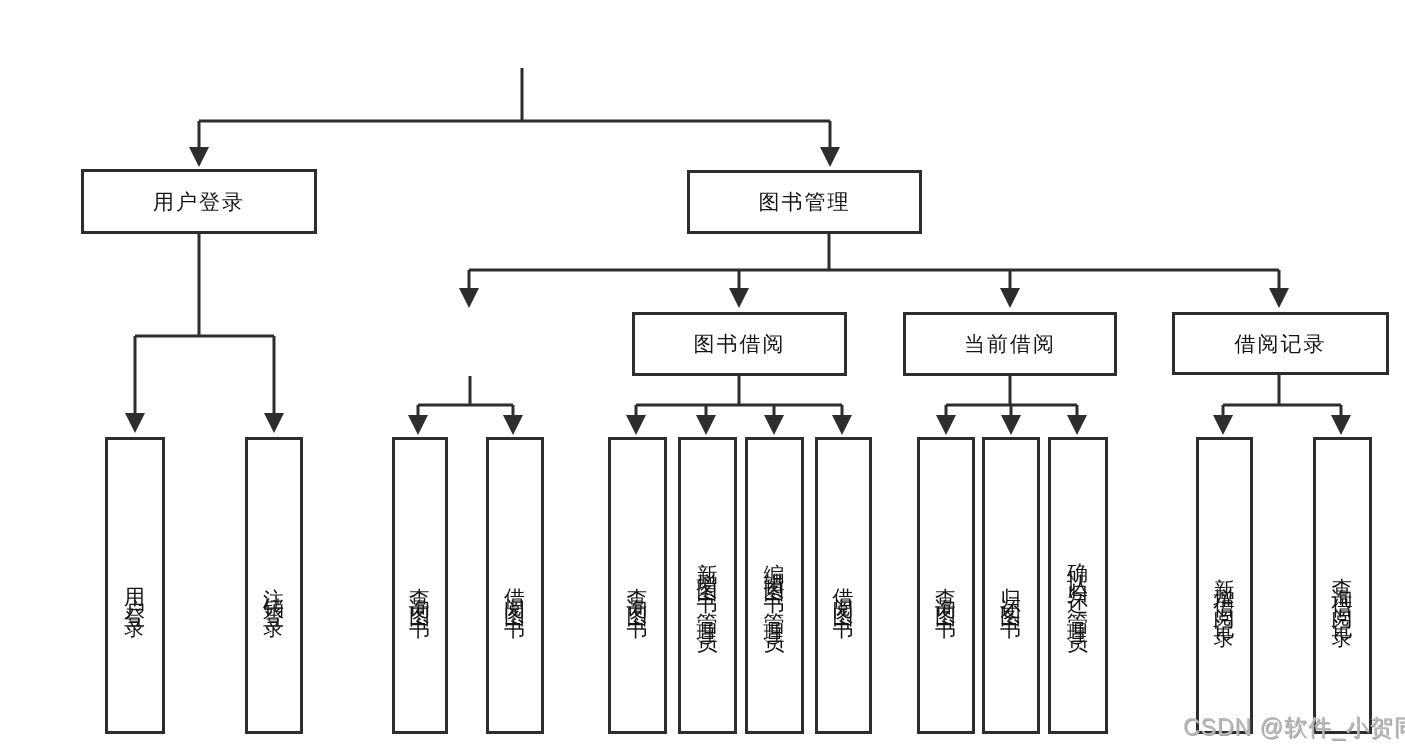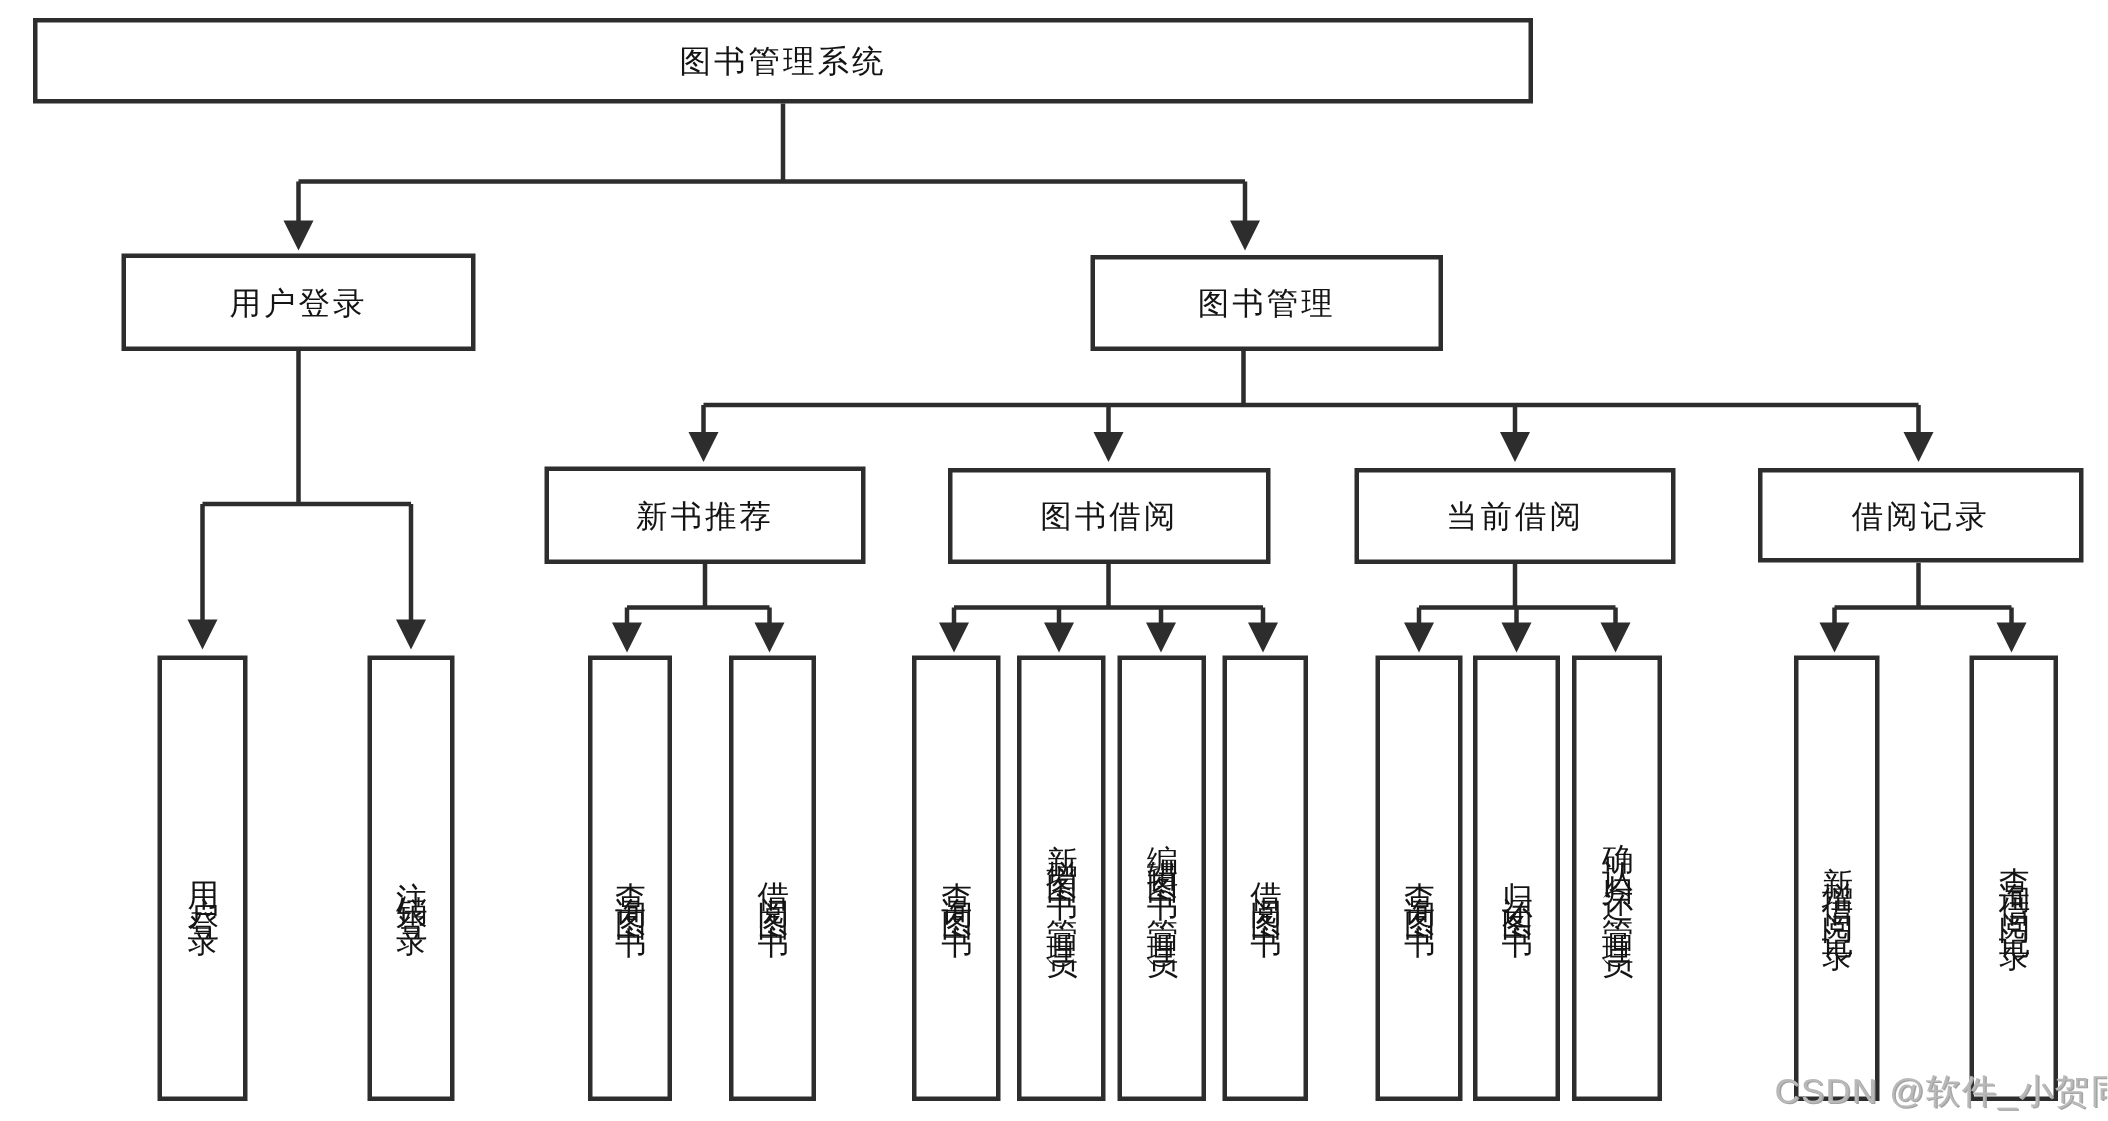--- a/index.html
+++ b/index.html
@@ -18,21 +18,21 @@
   }
   .leaf { letter-spacing:0; }
   .vtxt {
     writing-mode:vertical-rl; text-orientation:mixed;
     font-size:21px; letter-spacing:10px; line-height:1;
     padding-top:10px;
   }
   
   #n-root   { left:22px;  top:12px;  width:1000px; height:57px; }
   #n-login  { left:81px;  top:169px; width:236px;  height:65px; }
-  #n-mgmt   { left:727px; top:170px; width:235px;  height:64px; }
+  #n-mgmt   { left:687px; top:170px; width:235px;  height:64px; }
   #g-new    { left:363px; top:311px; width:214px;  height:65px; }
   #g-borrow { left:632px; top:312px; width:215px;  height:64px; }
   #g-cur    { left:903px; top:312px; width:214px;  height:64px; }
   #g-rec    { left:1172px;top:312px; width:217px;  height:63px; }
   .leaf { top:437px; height:297px; }
   #l-a0 { left:105px;  width:60px; }
   #l-a1 { left:245px;  width:58px; }
   #l-b0 { left:392px;  width:56px; }
   #l-b1 { left:486px;  width:58px; }
   #l-c0 { left:608px;  width:59px; }
@@ -72,26 +72,24 @@
                           M1000 288 H1020 L1010 308 Z M1269 288 H1289 L1279 308 Z
                           M408 415 H428 L418 435 Z M503 415 H523 L513 435 Z
                           M626 415 H646 L636 435 Z M696 415 H716 L706 435 Z
                           M764 415 H784 L774 435 Z M832 415 H852 L842 435 Z
                           M936 415 H956 L946 435 Z M1001 415 H1021 L1011 435 Z
                           M1067 415 H1087 L1077 435 Z
                           M1213 415 H1233 L1223 435 Z M1331 415 H1351 L1341 435 Z"></path>
     </g>
   </svg>
 
-  <div class="box" id="n-root">图书管理系统</div>
 
   <div class="box" id="n-login">用户登录</div>
   <div class="box" id="n-mgmt">图书管理</div>
 
-  <div class="box" id="g-new">新书推荐</div>
   <div class="box" id="g-cur">当前借阅</div>
   <div class="box" id="g-borrow">图书借阅</div>
   <div class="box" id="g-rec">借阅记录</div>
 
   <div class="box leaf" id="l-a0">
     <span class="vtxt">用户登录</span>
     </div>
   <div class="box leaf" id="l-a1">
     <span class="vtxt">注销登录</span>
     </div>

